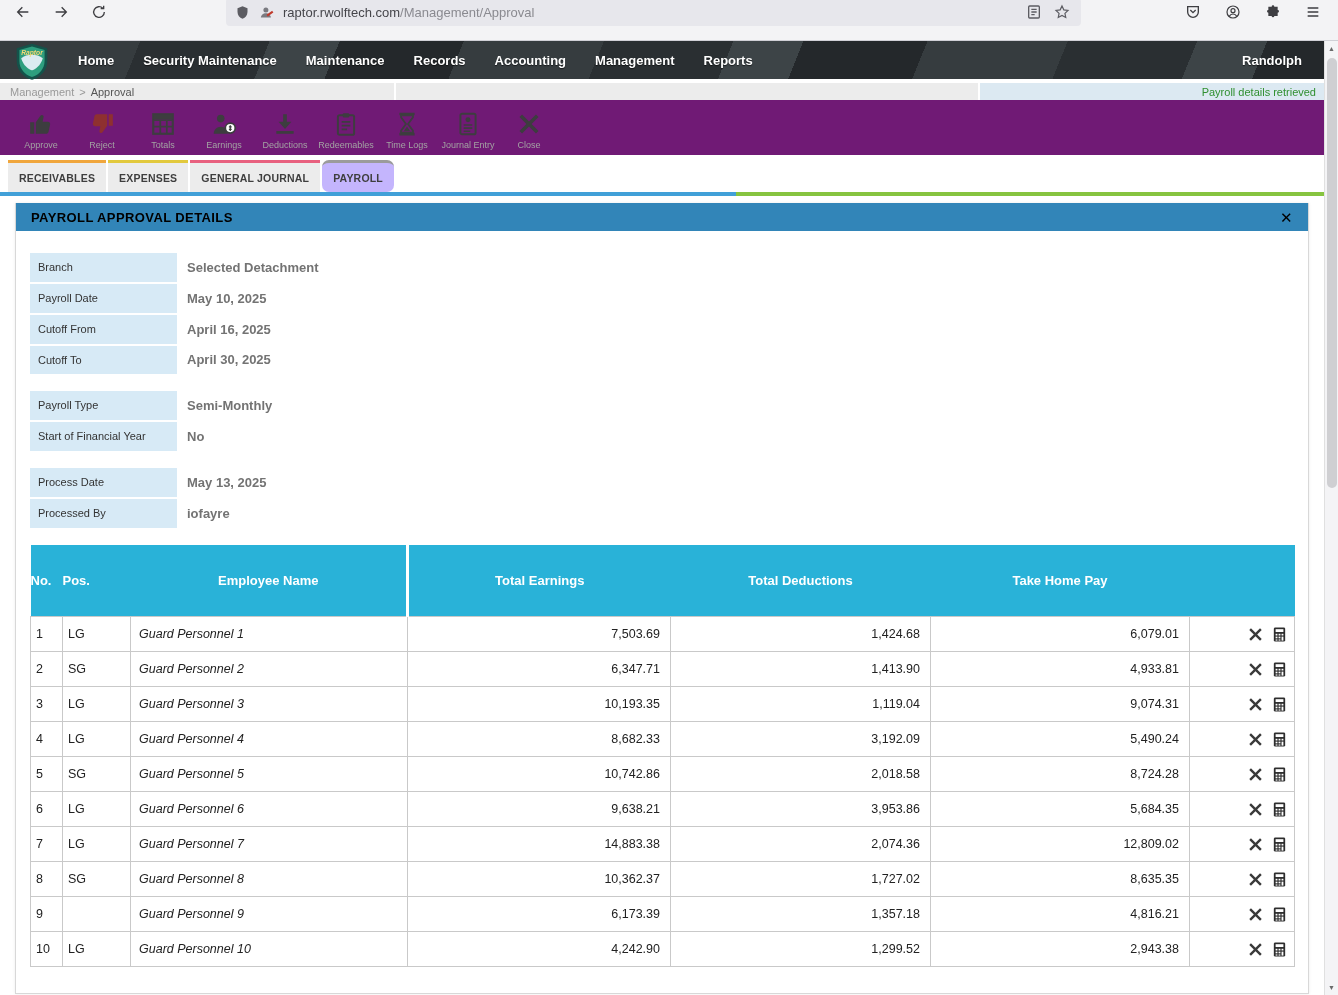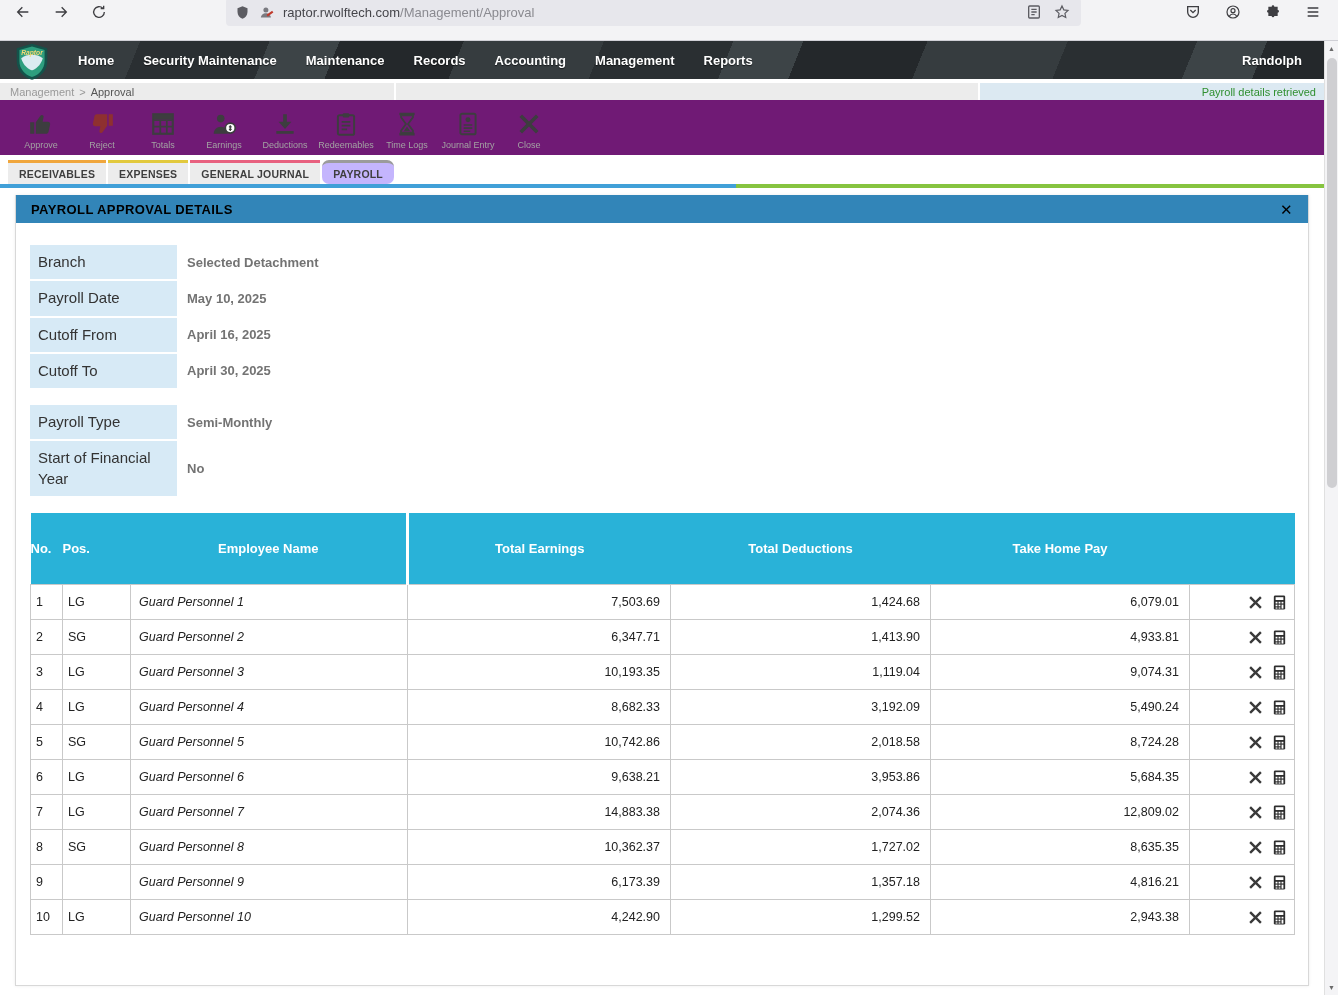--- a/index.html
+++ b/index.html
@@ -47,31 +47,31 @@
   .bc-right{width:344px;background:#dce9f2;color:var(--status-green);display:flex;align-items:center;justify-content:flex-end;padding-right:8px;}
   
   .toolbar{background:#701a75;display:flex;padding:11px 0 5px 13px;}
   .tool{width:56px;margin-right:5px;display:flex;flex-direction:column;align-items:center;cursor:pointer;}
   .tool-icon{width:26px;height:26px;color:#3d3d3f;}
   .tool-icon svg{width:26px;height:26px;display:block;}
   .tool-icon.red{color:#8e3030;}
   .tool-label{font-size:9px;color:#a3a3a3;margin-top:3px;white-space:nowrap;}
   
   .tabbar{margin-top:5px;padding-left:8px;display:flex;gap:2px;align-items:flex-end;}
-  .tab{height:24px;background:#ececec;border-top:3px solid #ccc;padding:0 11px;display:flex;align-items:center;font-size:10.5px;font-weight:bold;color:#3e3e3e;letter-spacing:.2px;cursor:pointer;white-space:nowrap;}
+  .tab{height:32px;background:#ececec;border-top:3px solid #ccc;padding:0 11px;display:flex;align-items:center;font-size:10.5px;font-weight:bold;color:#3e3e3e;letter-spacing:.2px;cursor:pointer;white-space:nowrap;}
   .tab.active{background:#c4b5fd;border-radius:7px;}
   .tab-underline{height:4px;background:linear-gradient(to right,var(--u-blue) 0,var(--u-blue) 55.6%,var(--u-green) 55.6%,var(--u-green) 100%);}
   
   .panel{margin:7px 15px 0;height:791px;overflow:hidden;background:#fff;border:1px solid #d8d8d8;border-top:none;box-shadow:0 0 3px rgba(0,0,0,.08);}
   .panel-header{height:28px;background:var(--panel-header);color:#000000;display:flex;align-items:center;padding:0 15px;font-weight:bold;font-size:13px;letter-spacing:.4px;}
   .panel-close{margin-left:auto;cursor:pointer;font-size:15px;font-weight:bold;line-height:1;}
   .panel-body{padding:22px 14px 0;}
   .detail-group{margin-bottom:17px;}
   .detail-row{display:flex;margin-bottom:2px;align-items:stretch;}
-  .detail-label{width:147px;background:var(--label-bg);padding:7px 8px;font-size:15px;color:#333;line-height:1.35;flex:none;}
+  .detail-label{width:147px;background:var(--label-bg);padding:7px 8px;font-size:11px;color:#333;line-height:1.35;flex:none;}
   .detail-value{padding-left:10px;font-weight:bold;font-size:13px;color:#737373;display:flex;align-items:center;}
   
   table.payroll{border-collapse:collapse;width:1264px;table-layout:fixed;font-size:12.5px;margin-top:8px;}
   table.payroll thead th{background:var(--table-header);color:#fff;height:72px;font-size:13px;font-weight:bold;vertical-align:middle;padding:0;}
   th.h-no,th.h-pos{text-align:left;padding-left:6px;}
   th.h-name{text-align:center;}
   th.h-money{text-align:center;}
   th.h-earn{border-left:3px solid #fff;}
   table.payroll tbody td{border:1px solid #c9c9c9;height:35px;color:#222;vertical-align:middle;background:#fff;}
   td.c-no{padding-left:5px;}
@@ -320,20 +320,30 @@
             </div>
           </div>
           <div class="detail-group">
             <div class="detail-row">
               <div class="detail-label">Payroll Type</div>
               <div class="detail-value">Semi-Monthly</div>
             </div>
             <div class="detail-row">
               <div class="detail-label">Start of Financial Year</div>
               <div class="detail-value">No</div>
+            </div>
+          </div>
+          <div class="detail-group">
+            <div class="detail-row">
+              <div class="detail-label">Process Date</div>
+              <div class="detail-value">May 13, 2025</div>
+            </div>
+            <div class="detail-row">
+              <div class="detail-label">Processed By</div>
+              <div class="detail-value">iofayre</div>
             </div>
           </div>
         </div>
 
       <table class="payroll">
         <colgroup>
           <col style="width:32px">
             <col style="width:68px">
             <col style="width:277px">
           <col style="width:263px">

